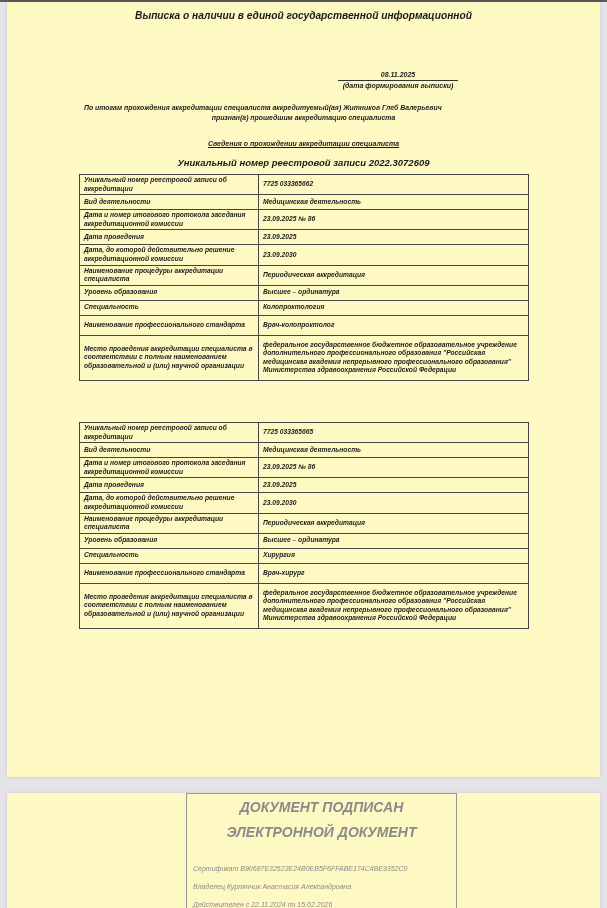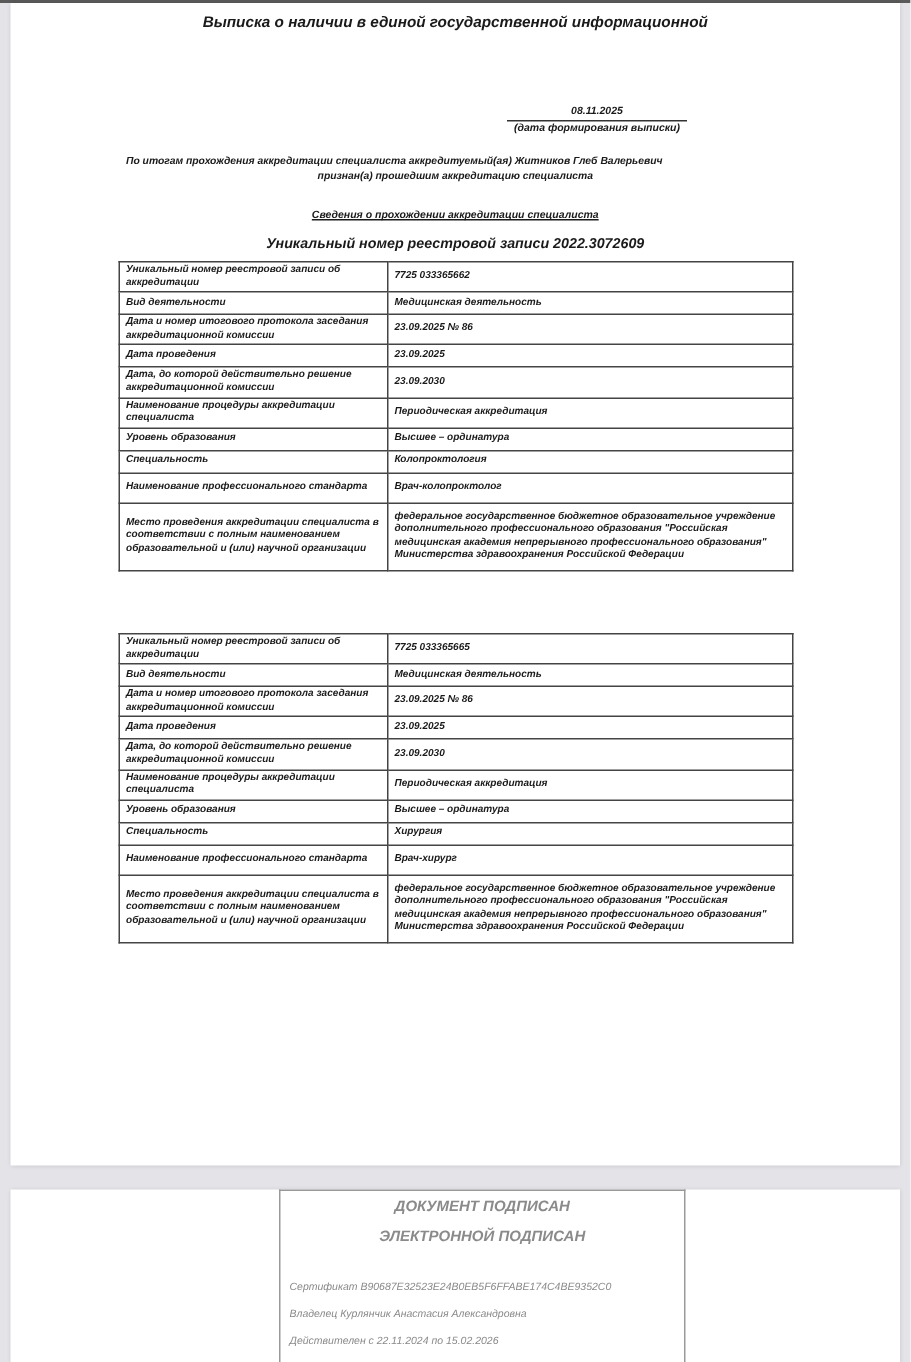--- a/index.html
+++ b/index.html
@@ -4,21 +4,21 @@
   <style>
     html, body { margin: 0; padding: 0; }
     body {
       width: 607px; height: 908px; overflow: hidden;
       background: #e4e4e8;
       font-family: "Liberation Sans", sans-serif;
       position: relative;
     }
     .topbar { position: absolute; left: 0; top: 0; width: 607px; height: 2px; background: #5a5a5a; }
     .page {
-      position: absolute; background: #ffffff;
+      position: absolute; background: #fef9c3;
       box-shadow: 0 0 3px rgba(0,0,0,0.12);
     }
     .page1 { left: 7px; top: 2px; width: 593px; height: 775px; }
     .page2 { left: 7px; top: 793px; width: 593px; height: 130px; }
     .title {
       position: absolute; left: 0; width: 593px; top: 7px;
       text-align: center; font-style: italic; font-weight: bold;
       font-size: 10.2px; line-height: 13.5px; color: #1a1a1a;
     }
     .title div { white-space: nowrap; }
@@ -54,21 +54,21 @@
     table.acc tr.h2 td { height: 17px; }
     table.acc tr.h1 td { height: 12px; }
     table.acc tr.h5 td { height: 42px; }
     .t1 { top: 172px; }
     .t2 { top: 420px; }
     .sigbox {
       position: absolute; left: 179px; top: 0px; width: 269px; height: 140px;
       border: 1px solid #999; border-bottom: none; color: #8a8a8a;
     }
     .sig-h {
-      text-align: center; font-style: italic; font-weight: bold; font-size: 10px;
+      text-align: center; font-style: italic; font-weight: bold; font-size: 14px;
     }
     .sig-h1 { margin-top: 5px; }
     .sig-h2 { margin-top: 9px; }
     .sig-line { font-style: italic; font-size: 7px; padding-left: 6px; white-space: nowrap; }
     .sig-cert { margin-top: 25px; }
     .sig-owner { margin-top: 11px; }
     .sig-valid { margin-top: 11px; }
   </style>
 </head>
 <body>
@@ -180,18 +180,18 @@
           <td class="k">Место проведения аккредитации специалиста в соответствии с полным наименованием образовательной и (или) научной организации</td>
           <td>федеральное государственное бюджетное образовательное учреждение дополнительного профессионального образования "Российская медицинская академия непрерывного профессионального образования" Министерства здравоохранения Российской Федерации</td>
         </tr>
   </tbody>
     </table>
 </div>
 
 <div class="page page2">
   <div class="sigbox">
     <div class="sig-h sig-h1">ДОКУМЕНТ ПОДПИСАН</div>
-    <div class="sig-h sig-h2">ЭЛЕКТРОННОЙ ПОДПИСАН</div>
+    <div class="sig-h sig-h2">ЭЛЕКТРОННОЙ ДОКУМЕНТ</div>
     <div class="sig-line sig-cert">Сертификат B90687E32523E24B0EB5F6FFABE174C4BE9352C0</div>
     <div class="sig-line sig-owner">Владелец Курлянчик Анастасия Александровна</div>
     <div class="sig-line sig-valid">Действителен с 22.11.2024 по 15.02.2026</div>
   </div>
 </div>
 
 </body></html>

